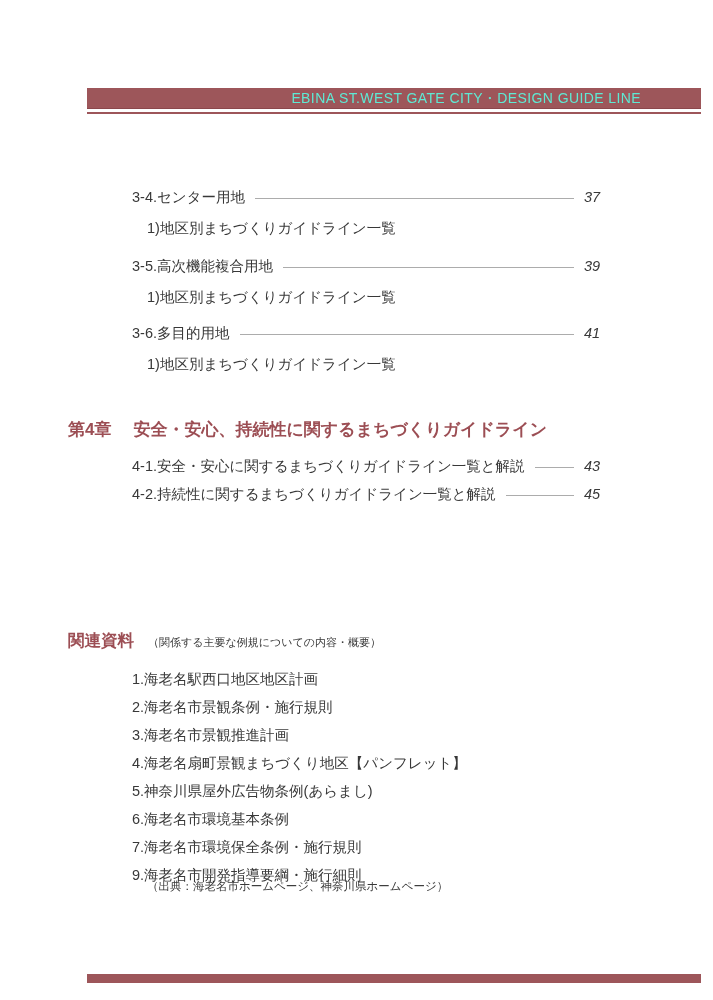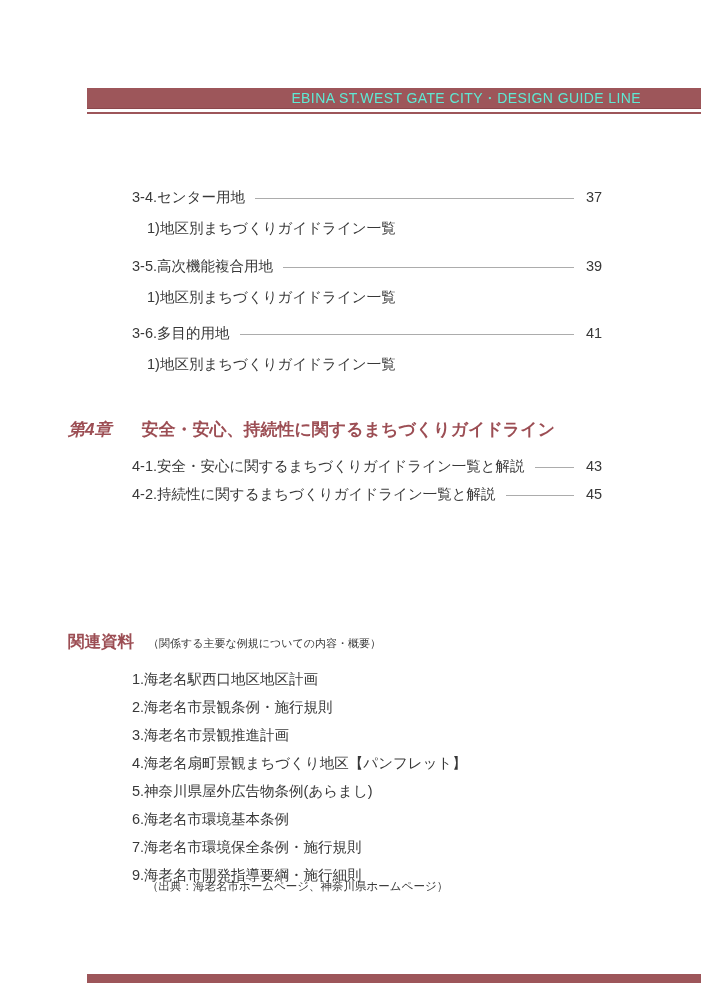--- a/index.html
+++ b/index.html
@@ -36,43 +36,44 @@
     left: 132px; width: 472px; height: 18px;
     display: flex; align-items: center;
     font-size: 14.5px; line-height: 18px;
   }
   .toc-label { white-space: nowrap; }
   .leader {
     flex: 1 1 auto; height: 0;
     border-top: 1px solid #acacac;
     margin: 2px 10px 0 10px;
   }
-  .toc-page { white-space: nowrap; min-width: 20px; text-align: center; }
+  .toc-page { white-space: nowrap; min-width: 20px; text-align: left; font-style: italic; }
 
   .toc-sub {
     left: 147px; width: 420px; height: 18px;
     font-size: 14.5px; line-height: 18px;
     white-space: nowrap;
   }
 
   
   .chapter-heading {
     left: 68px; width: 600px; height: 22px;
     color: #9c4e54;
     font-weight: bold;
     font-size: 17px; line-height: 22px;
     white-space: nowrap;
   }
-  .chapter-heading .chapter-no { margin-right: 30px; font-style: italic; }
+  .chapter-heading .chapter-no { margin-right: 22px; }
 
   
   .related-heading-row {
     left: 68px; width: 600px; height: 22px;
     display: flex; align-items: baseline;
     white-space: nowrap;
+    font-family: Liberation Serif, serif;
   }
   .related-title {
     color: #9c4e54; font-weight: bold;
     font-size: 16.5px; line-height: 22px;
   }
   .related-sub {
     margin-left: 14px;
     color: #383838;
     font-size: 11px;
   }

